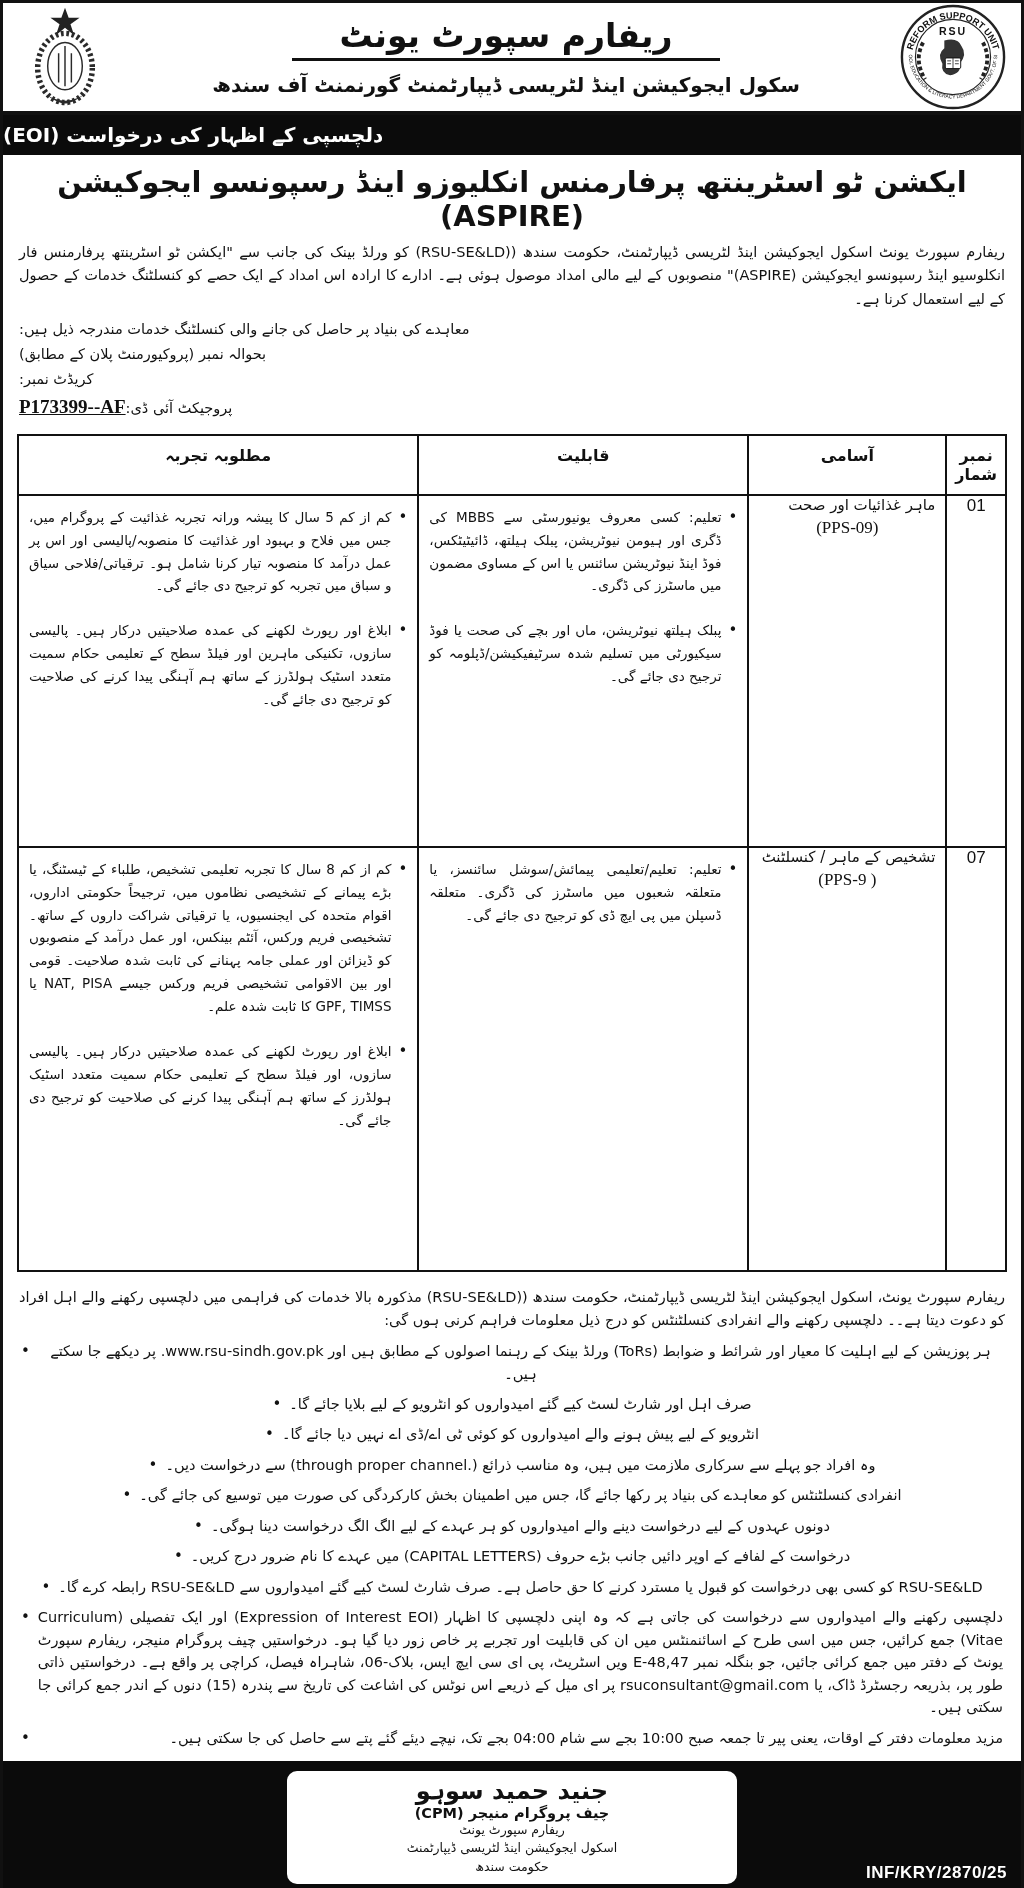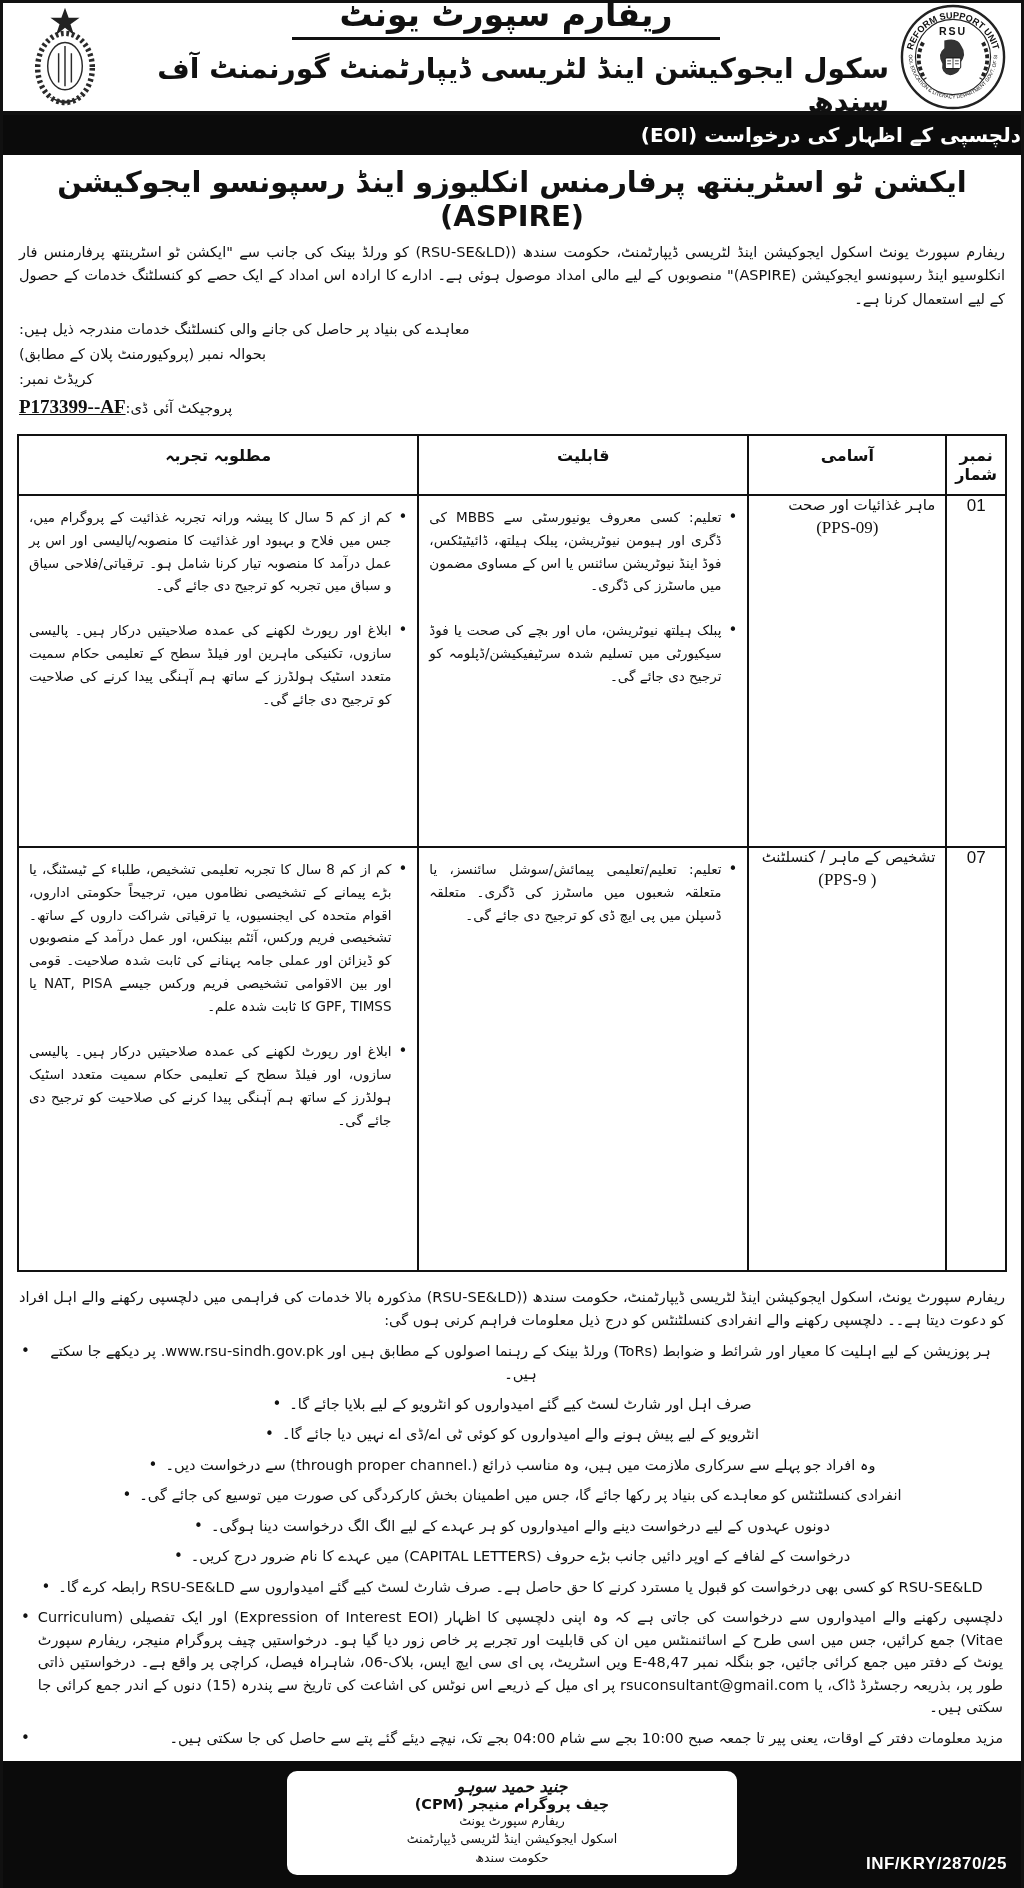--- a/index.html
+++ b/index.html
@@ -8,26 +8,26 @@
   .page { width:1024px; min-height:1888px; background:#fff; border:3px solid #111;
           display:flex; flex-direction:column; }
 
   
   .masthead { height:112px; border-bottom:4px solid #111; display:flex; align-items:center;
               padding:4px 12px; gap:8px; }
   .emblem { flex:0 0 100px; display:flex; justify-content:center; }
   .mast-center { flex:1; display:flex; flex-direction:column; align-items:center; }
   .mast-title { font-size:33px; font-weight:bold; direction:rtl; line-height:1.15; }
   .mast-rule { width:56%; height:3px; background:#111; margin:3px 0 4px; }
-  .mast-sub { font-size:28px; font-weight:bold; direction:rtl;margin-top:8px; }
+  .mast-sub { font-size:20px; font-weight:bold; direction:rtl;margin-top:8px; }
   .rsu-logo { flex:0 0 112px; display:flex; justify-content:center; }
 
   
   .eoi-bar { height:40px; background:#0b0b0b; color:#fff; display:flex;
-             align-items:center; justify-content:flex-end; }
+             align-items:center; justify-content:flex-start; }
   .eoi-bar span { font-size:20px; font-weight:bold; direction:rtl; }
 
   
   .aspire { text-align:center; font-size:29px; font-weight:800; direction:rtl;
             padding:10px 8px 6px; }
 
   
   .para { direction:rtl; text-align:justify; font-size:14.5px; line-height:1.62;
           padding:2px 16px; }
   .refs { direction:rtl; text-align:left; font-size:14.5px; line-height:1.7;
@@ -61,21 +61,21 @@
   .note-item .dot { font-size:15px; line-height:1.5; }
   .note-item .txt { direction:rtl; text-align:center; font-size:14.5px; line-height:1.55; }
   .note-item.long { justify-content:flex-start; }
   .note-item.long .txt { flex:1; text-align:justify; }
 
   
   .sig-band { margin-top:8px; background:#0b0b0b; position:relative;
               padding:10px 0 26px; min-height:110px; }
   .sig-panel { width:450px; margin:0 auto; background:#fff; border-radius:10px;
                text-align:center; direction:rtl; padding:6px 10px 8px; }
-  .sig-name { font-size:16px; font-weight:800; font-style:italic; }
+  .sig-name { font-size:24px; font-weight:800; }
   .sig-title { font-size:14.5px; font-weight:bold; }
   .sig-org { font-size:12.5px; line-height:1.45; }
   .inf-no { position:absolute; right:14px; bottom:27px; color:#fff; font-weight:bold;
             font-size:17px; font-family:"Liberation Sans", sans-serif; letter-spacing:.5px; }
 </style>
 </head>
 <body>
 
 <div class="page">
 

